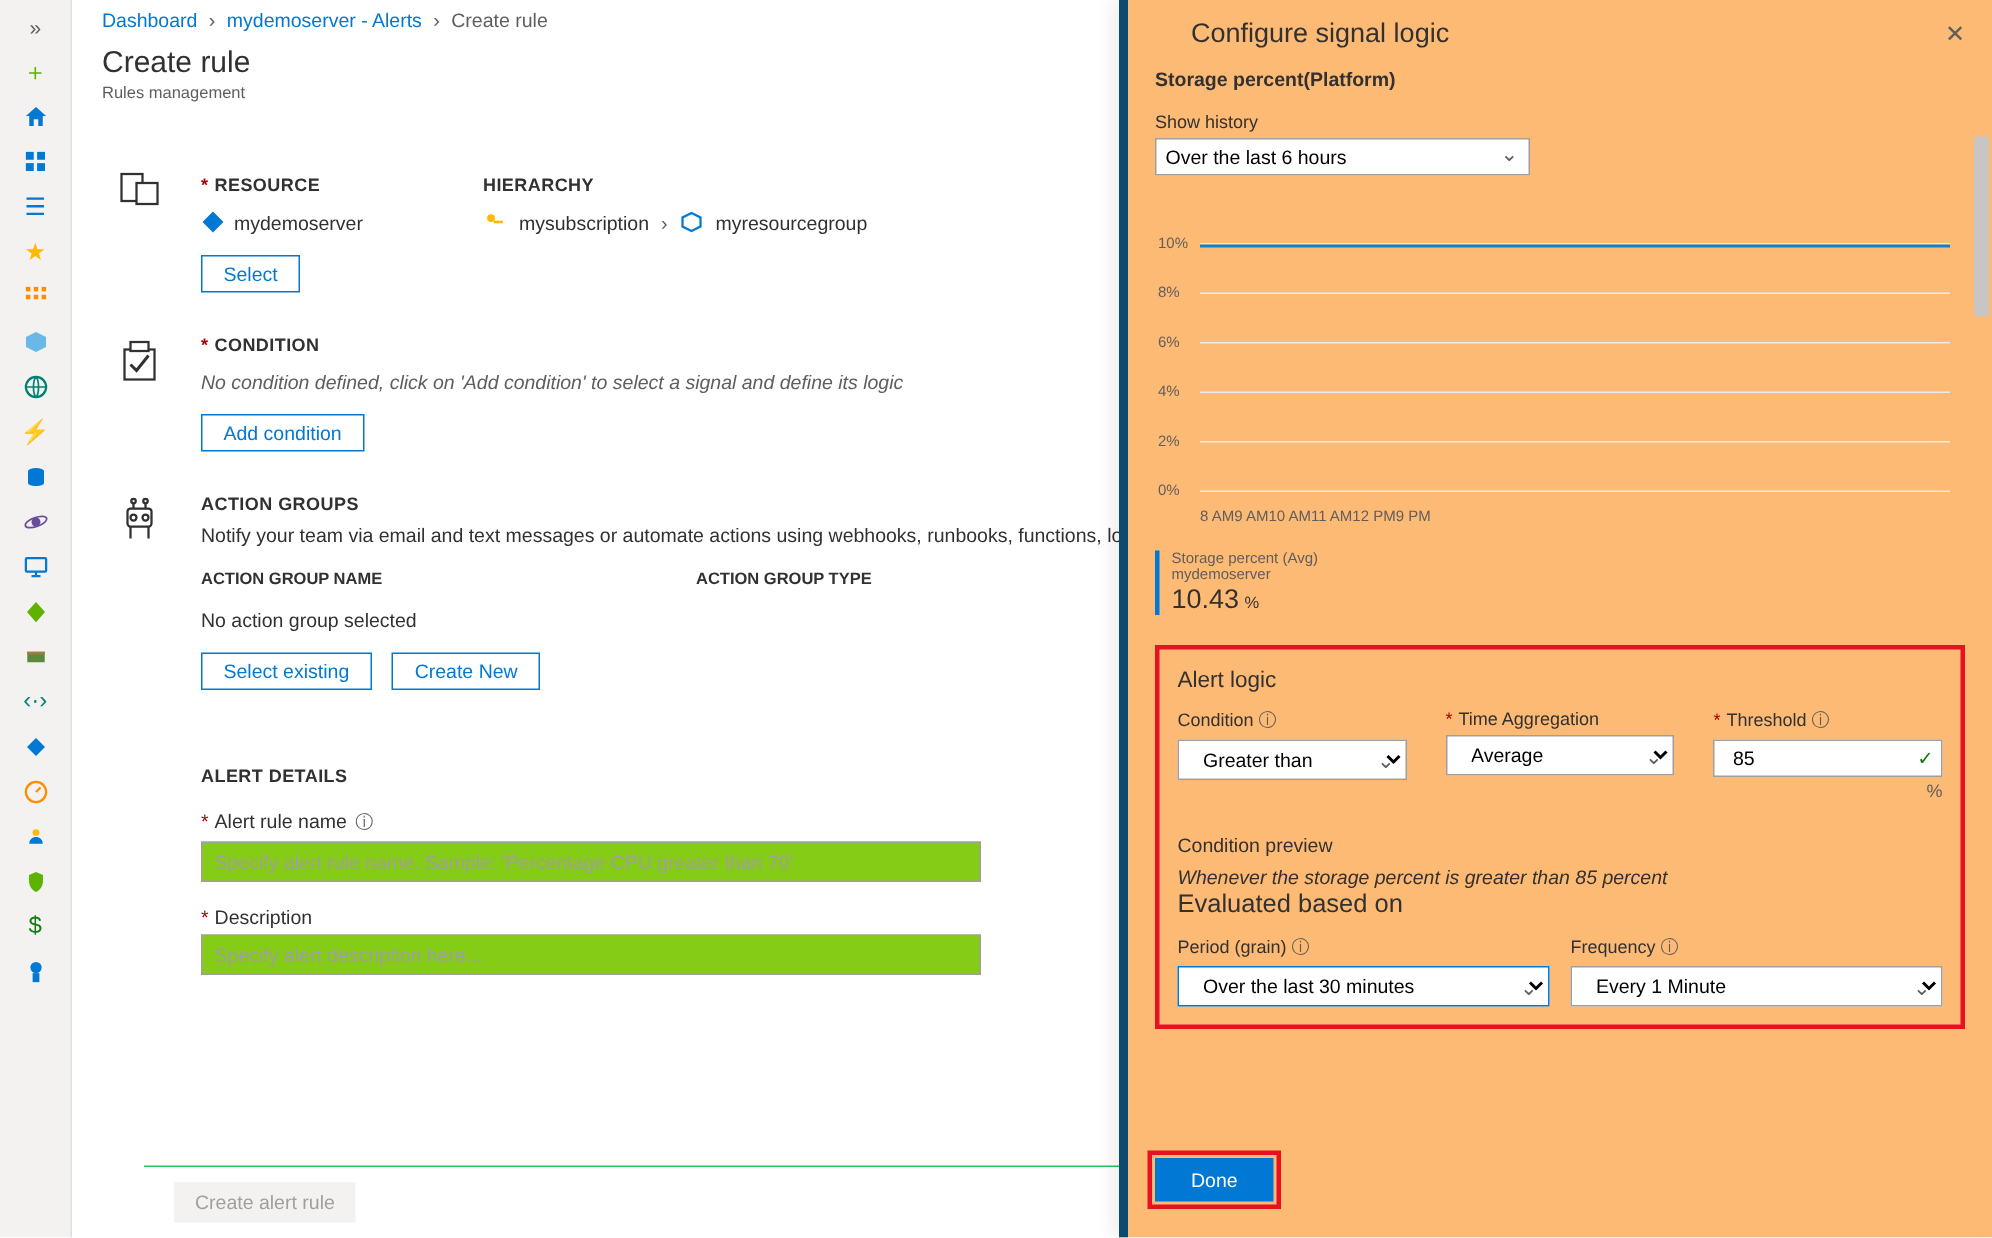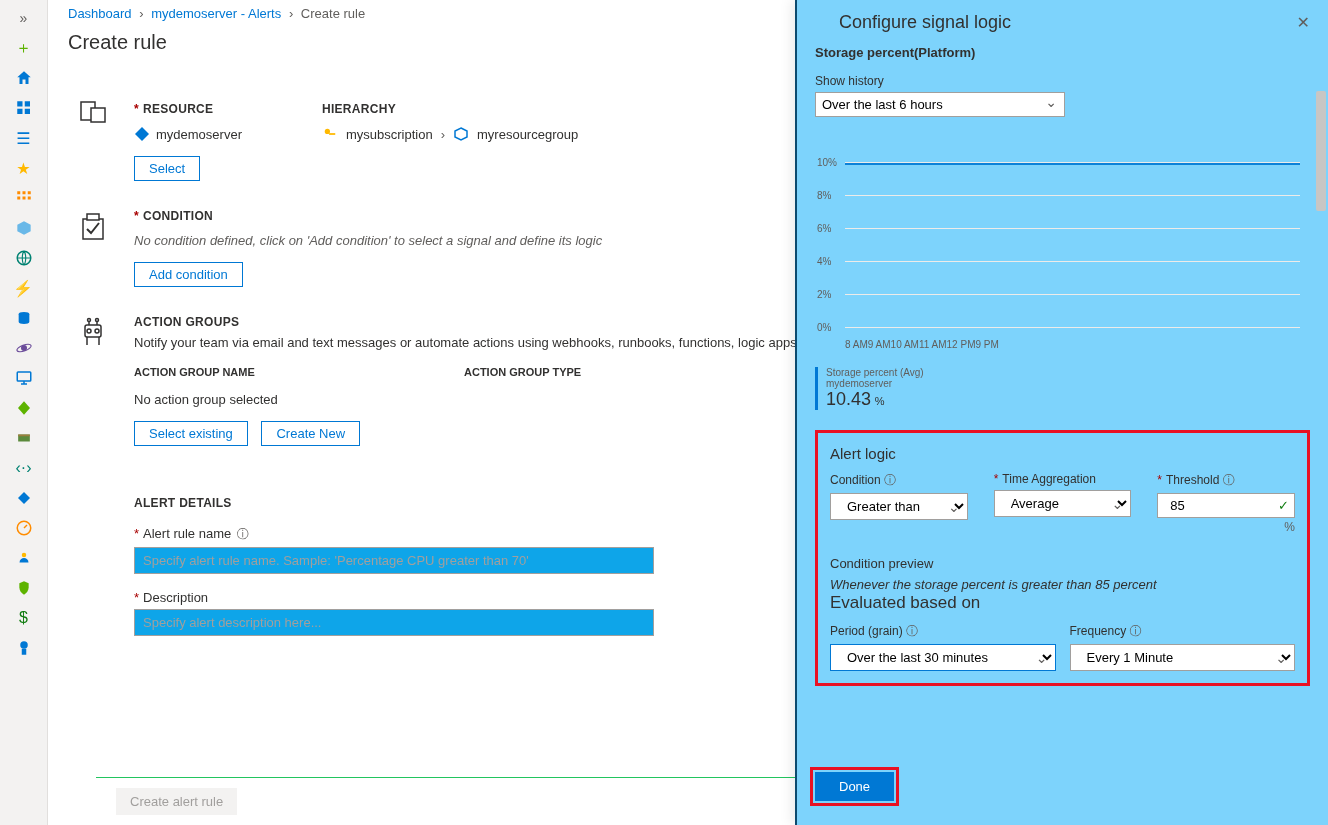--- a/index.html
+++ b/index.html
@@ -44,28 +44,28 @@
   .italic-note { font-style: italic; color: #605e5c; margin-top: 10px; font-size: 13px; }
   .desc-text { margin-top: 6px; font-size: 13px; }
   .link { color: #0078d4; cursor: pointer; }
   
   .tbl-head { display:flex; margin-top: 16px; font-size: 11px; font-weight:600; color:#323130; }
   .tbl-head > div:first-child { width: 330px; }
   .tbl-row { margin-top: 14px; font-size: 13px; }
   
   .field-label { margin-top: 16px; font-size: 13px; }
   .field-label .info { color:#605e5c; font-size:12px; margin-left:2px; }
-  input.text, select.sel { width: 520px; border: 1px solid #a19f9d; padding: 5px 8px; font-size: 13px; margin-top: 4px; background:#0ea5e9; }
+  input.text, select.sel { width: 520px; border: 1px solid #a19f9d; padding: 5px 8px; font-size: 13px; margin-top: 4px; background:#84cc16; }
   input.text::placeholder { color:#a19f9d; }
   
   .footer { position: absolute; bottom: 0; left: 48px; right: 0; border-top: 1px solid #22c55e; padding: 10px 20px; background: #fff; }
   .btn-disabled { background: #f3f2f1; color: #a19f9d; border: none; padding: 6px 14px; font-size: 13px; }
   
   
-  .panel { position: absolute; top: 0; right: 0; bottom: 0; width: 533px; background: #7dd3fc; border-left: 2px solid #0c4a6e; box-shadow: -4px 0 12px rgba(0,0,0,.08); display:flex; flex-direction:column; }
+  .panel { position: absolute; top: 0; right: 0; bottom: 0; width: 582px; background: #fdba74; border-left: 6px solid #0c4a6e; box-shadow: -4px 0 12px rgba(0,0,0,.08); display:flex; flex-direction:column; }
   .panel-head { display:flex; justify-content:space-between; align-items:center; padding: 12px 18px 8px 42px; }
   .panel-head h2 { font-size: 18px; font-weight: 400; }
   .close { font-size: 16px; color:#605e5c; cursor:pointer; background:none; border:none; }
   .panel-body { flex:1; overflow:auto; padding: 0 18px 20px; position:relative; }
   .sig-title { font-weight: 600; font-size: 13px; margin-top: 4px; }
   .lbl { font-size: 12px; color:#323130; margin-top: 14px; }
   .sel-sm { width: 250px; border:1px solid #a19f9d; padding:4px 6px; font-size:13px; margin-top:4px; background:#fff; appearance:none; }
   .sel-wrap { position:relative; display:inline-block; }
   .sel-wrap::after { content:"⌄"; position:absolute; right:8px; top:6px; font-size:14px; color:#605e5c; pointer-events:none; }
   
@@ -211,20 +211,21 @@
   <div class="main">
     <div class="breadcrumb">
       <a>Dashboard</a>
       <span class="sep">›</span>
       <a>mydemoserver - Alerts</a>
       <span class="sep">›</span>
       <span class="cur">Create rule</span>
     </div>
     <div class="page-head">
       <h1>Create rule</h1>
+      <div class="sub">Rules management</div>
     </div>
 
     <div class="content">
 
       <div class="section">
         <div class="sec-icon">
           <svg viewBox="0 0 32 32">
               <rect x="4" y="6" width="14" height="18" stroke="#323130"></rect>
               <rect x="14" y="12" width="14" height="14" stroke="#323130" fill="#fff"></rect>
             </svg>

